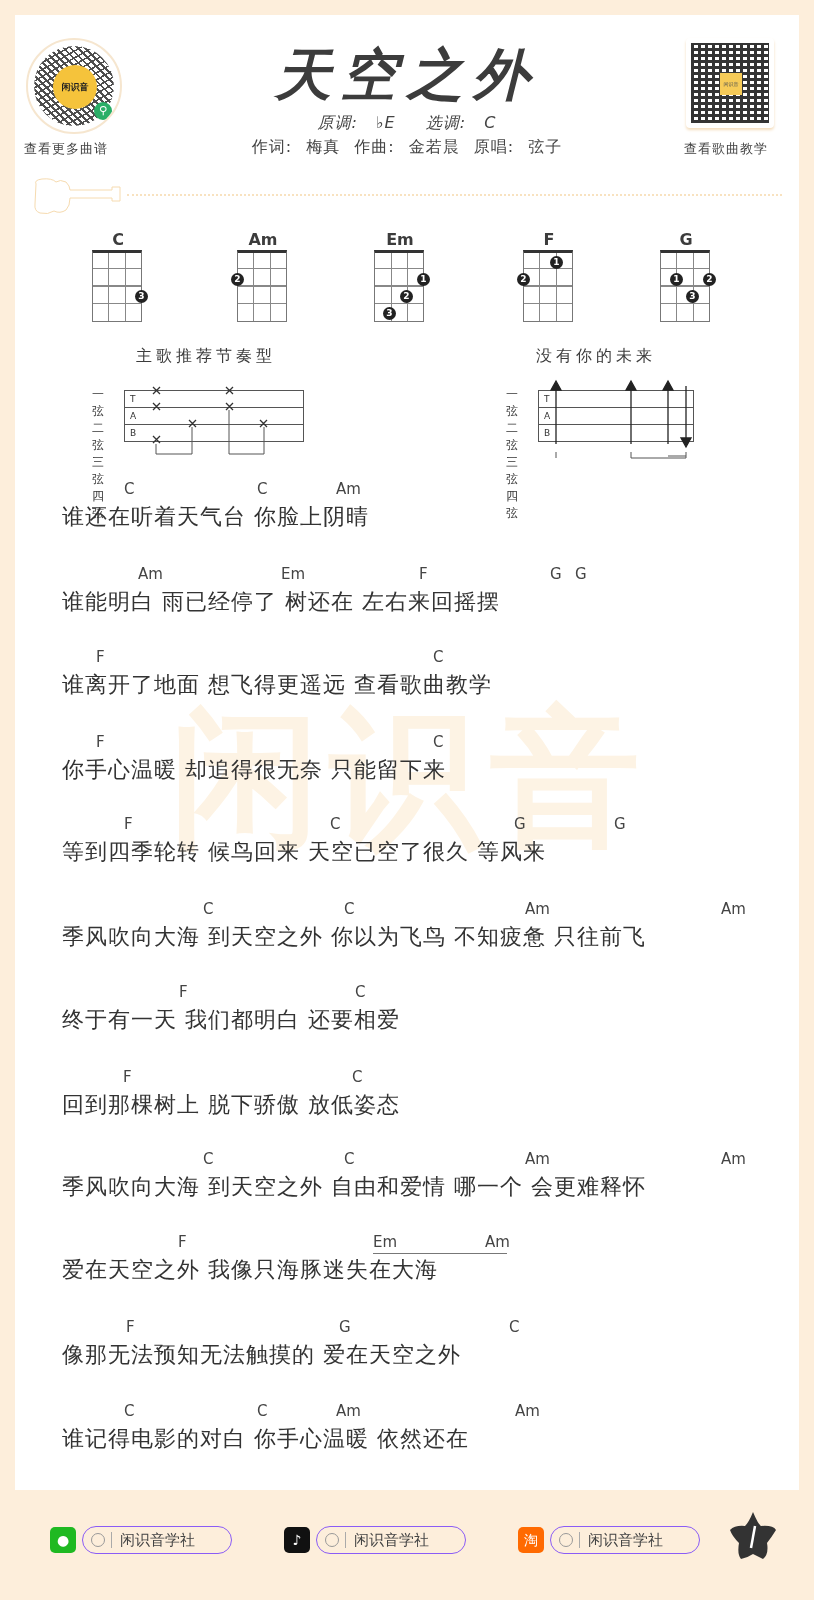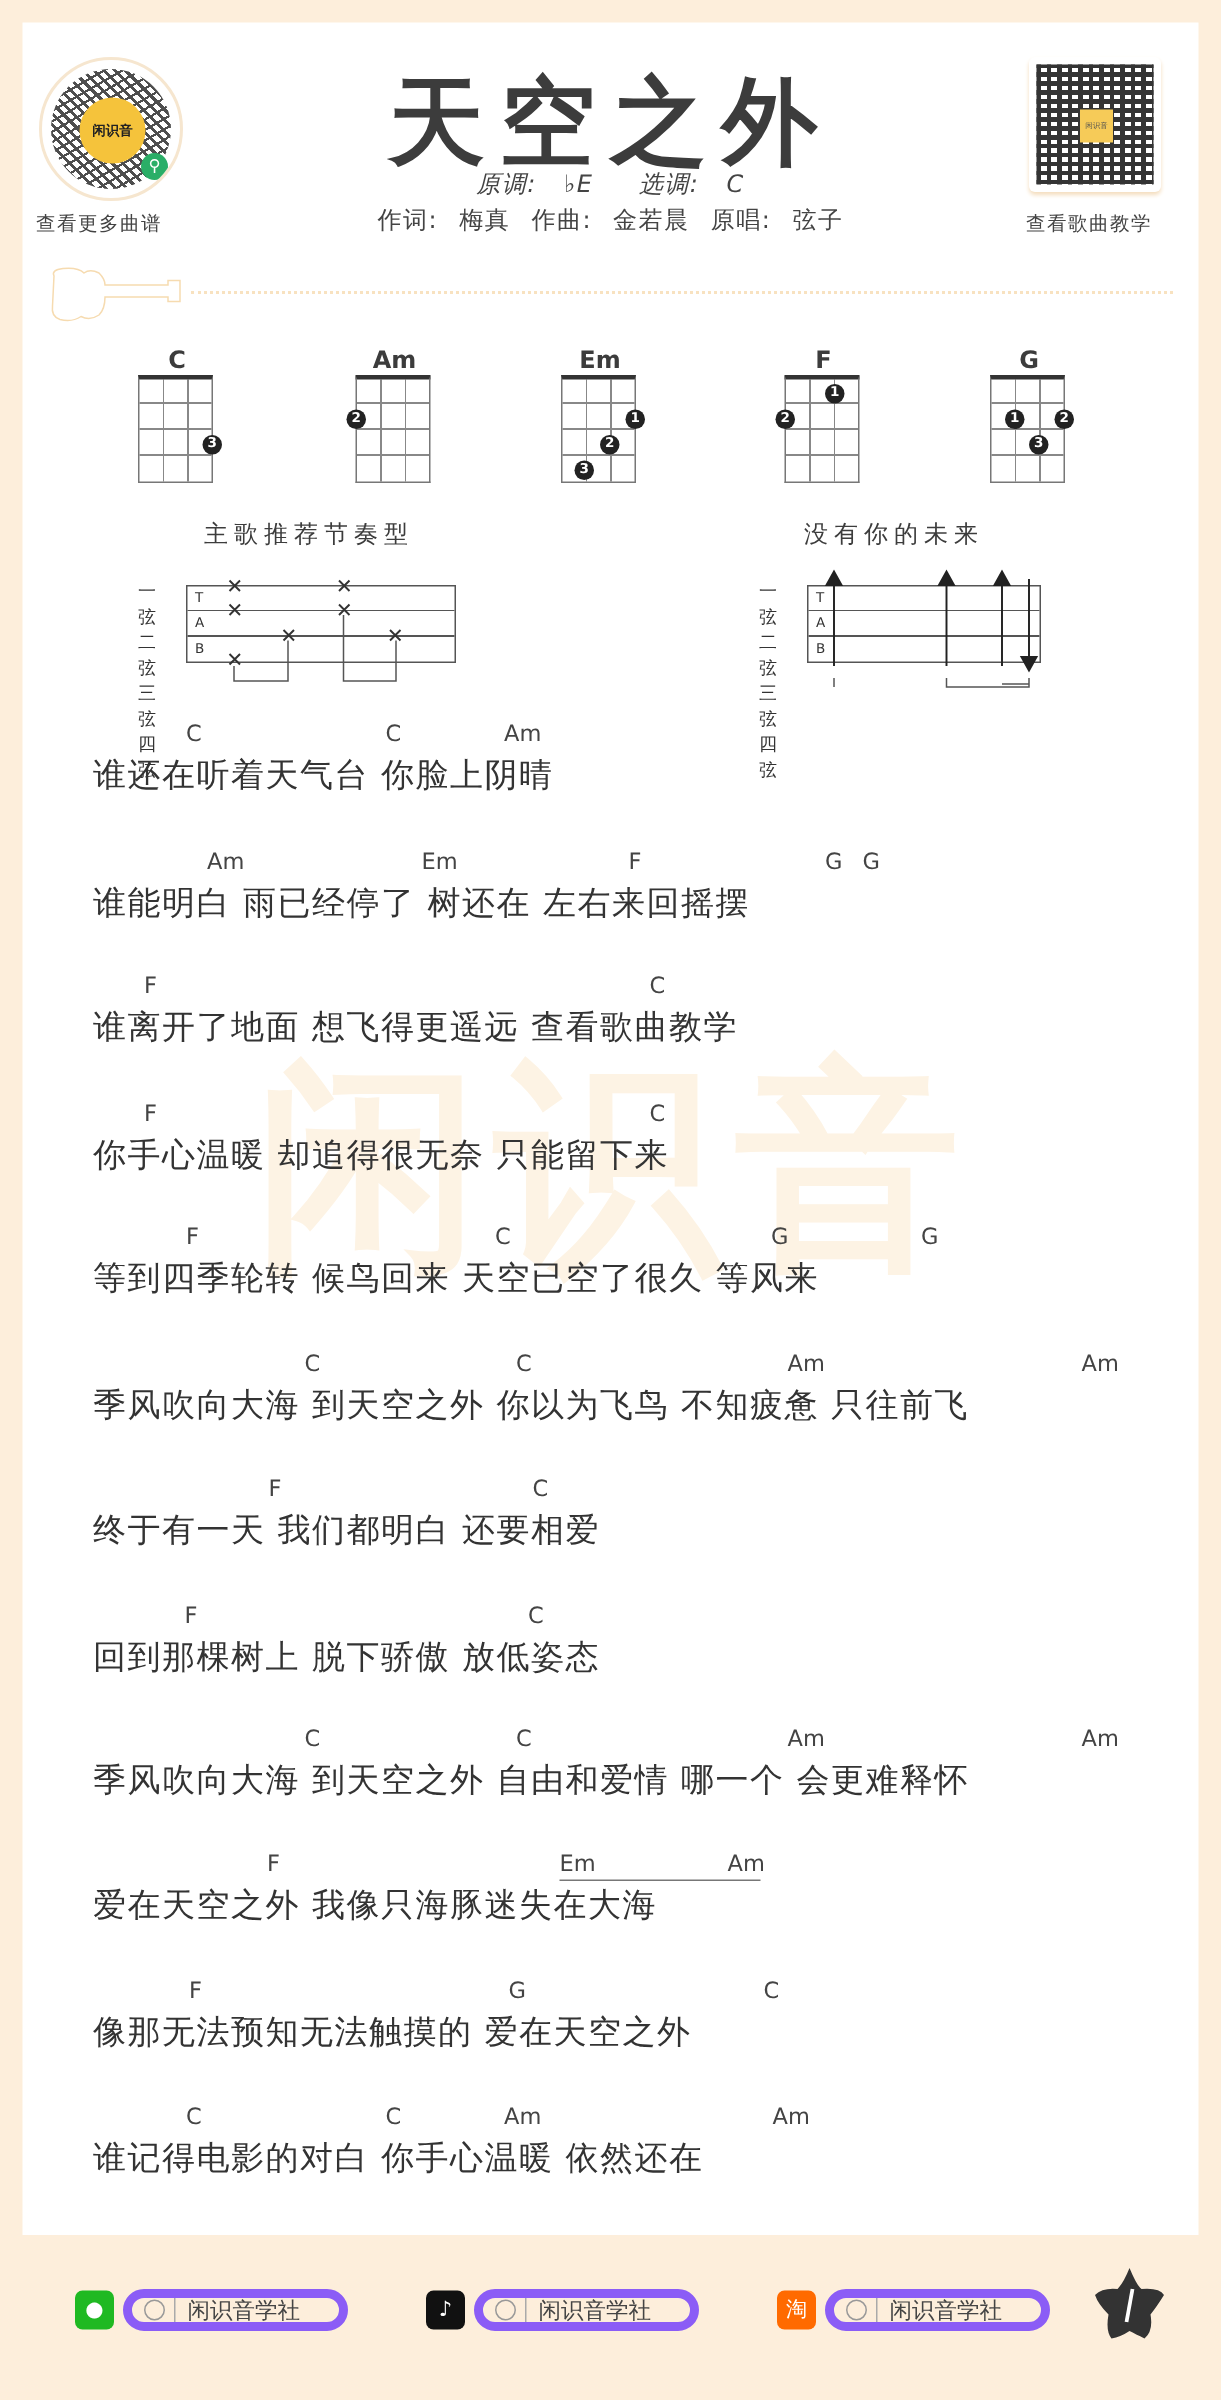--- a/index.html
+++ b/index.html
@@ -15,22 +15,22 @@
              background-image: repeating-linear-gradient(45deg, #222 0 2px, transparent 2px 5px),
                                repeating-linear-gradient(-30deg, #222 0 1.5px, transparent 1.5px 6px);
              opacity: .8; }
   .qr-left .center { position: absolute; left: 25px; top: 25px; width: 44px; height: 44px; border-radius: 50%;
              background: #f5c33b; display: flex; align-items: center; justify-content: center;
              font-size: 9px; font-weight: bold; color: #222; }
   .qr-left .mini { position: absolute; right: 8px; bottom: 12px; width: 18px; height: 18px; border-radius: 50%;
              background: #2aae67; color: #fff; font-size: 11px; text-align: center; line-height: 18px; }
   .qr-left-caption { position: absolute; left: 24px; top: 140px; font-size: 13px; color: #444; letter-spacing: 1px; }
 
-  .title { position: absolute; left: 0; right: 0; top: 38px; text-align: center; font-size: 64px; font-weight: bold;
-           color: #3c3c3c; letter-spacing: 10px; }
+  .title { position: absolute; left: 0; right: 0; top: 38px; text-align: center; font-size: 56px; font-weight: bold;
+           color: #3c3c3c; letter-spacing: 10px; font-style: italic; }
   .key-line { position: absolute; left: 0; right: 0; top: 113px; text-align: center; font-size: 16px; color: #444; letter-spacing: 1px; font-style: italic; }
   .key-line span { margin: 0 6px; }
   .credit-line { position: absolute; left: 0; right: 0; top: 137px; text-align: center; font-size: 16px; color: #444; letter-spacing: 1px; }
   .credit-line span { margin: 0 4px; }
 
   .qr-right { position: absolute; left: 686px; top: 38px; width: 88px; height: 90px; background: #fff; border-radius: 4px;
               box-shadow: 0 2px 3px #f4ddbd; padding: 5px; }
   .qr-right .grid { width: 100%; height: 100%;
               background-image: repeating-linear-gradient(0deg, #111 0 3px, transparent 3px 6px),
                                 repeating-linear-gradient(90deg, #111 0 3px, transparent 3px 7px);
@@ -67,21 +67,21 @@
   .lyric-line .text { position: absolute; left: 0; top: 22px; font-size: 22px; color: #333; white-space: nowrap; letter-spacing: 1px; }
   .lyric-line .chord { position: absolute; top: 0; font-size: 15px; color: #444; }
   .tie { position: absolute; top: 20px; border-top: 1px solid #777; }
 
   .watermark { position: absolute; left: 170px; top: 680px; font-size: 150px; font-weight: bold; color: #fdf3e4; letter-spacing: 10px; }
 
   
   .footer { position: absolute; left: 0; top: 1490px; width: 814px; height: 110px; }
   .social { position: absolute; top: 36px; display: flex; align-items: center; }
   .social .app { width: 26px; height: 26px; border-radius: 5px; color: #fff; font-size: 14px; text-align: center; line-height: 26px; margin-right: 6px; }
-  .social .search { width: 150px; height: 28px; border: 6px solid #8b5cf6; border-radius: 14px; display: flex; align-items: center; padding-left: 8px; background: #fdeedb; }
+  .social .search { width: 150px; height: 28px; border: 1px solid #8b5cf6; border-radius: 14px; display: flex; align-items: center; padding-left: 8px; background: #fdeedb; }
   .social .search .mag { width: 14px; height: 14px; border: 1.5px solid #999; border-radius: 50%; margin-right: 6px; position: relative; }
   .social .search .sep { width: 1px; height: 16px; background: #aaa; margin-right: 8px; }
   .social .search .txt { font-size: 15px; color: #444; }
   .star { position: absolute; left: 727px; top: 20px; width: 52px; height: 52px; }
 </style>
 </head>
 <body>
 
 <div class="card"></div>
 

